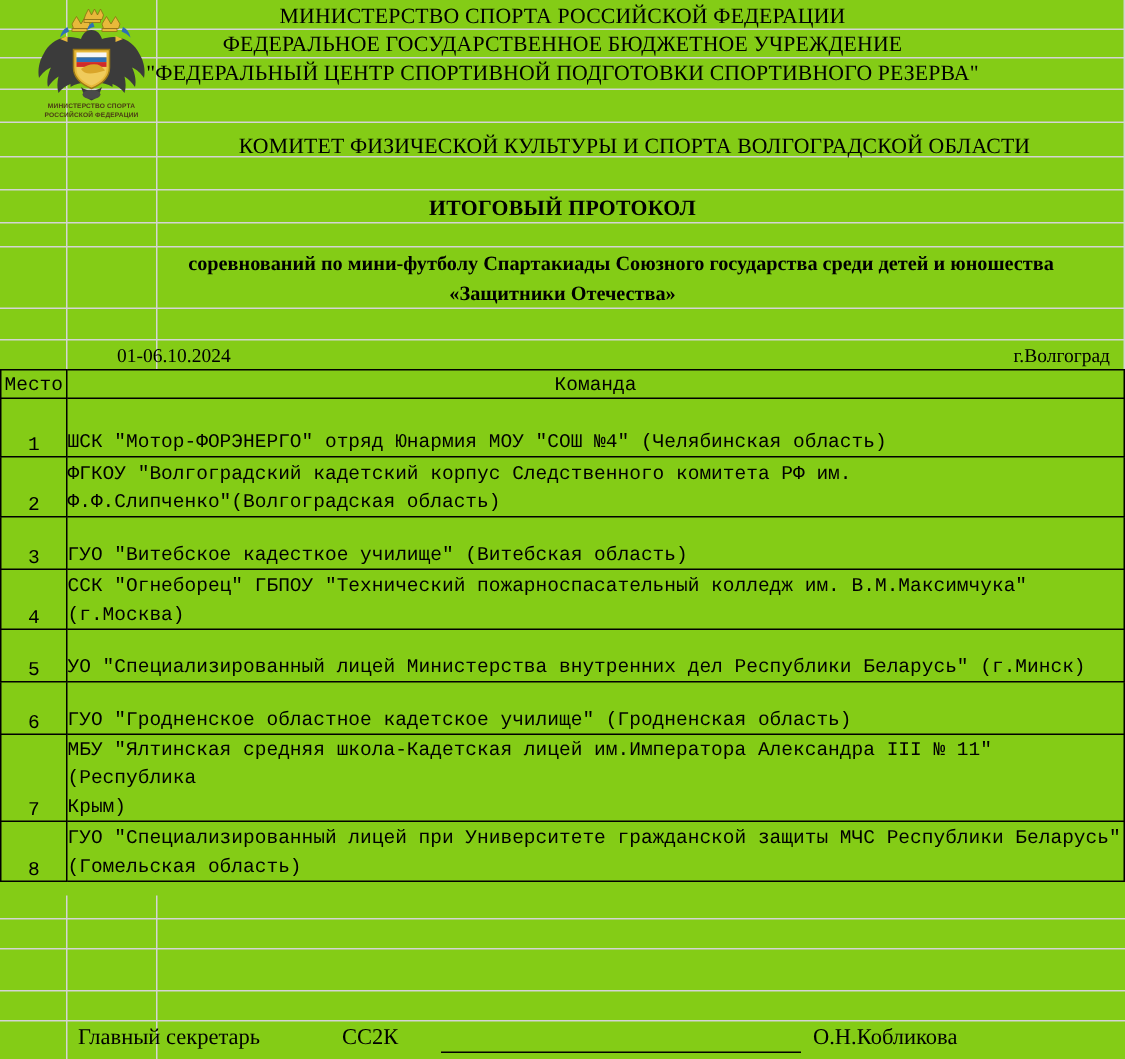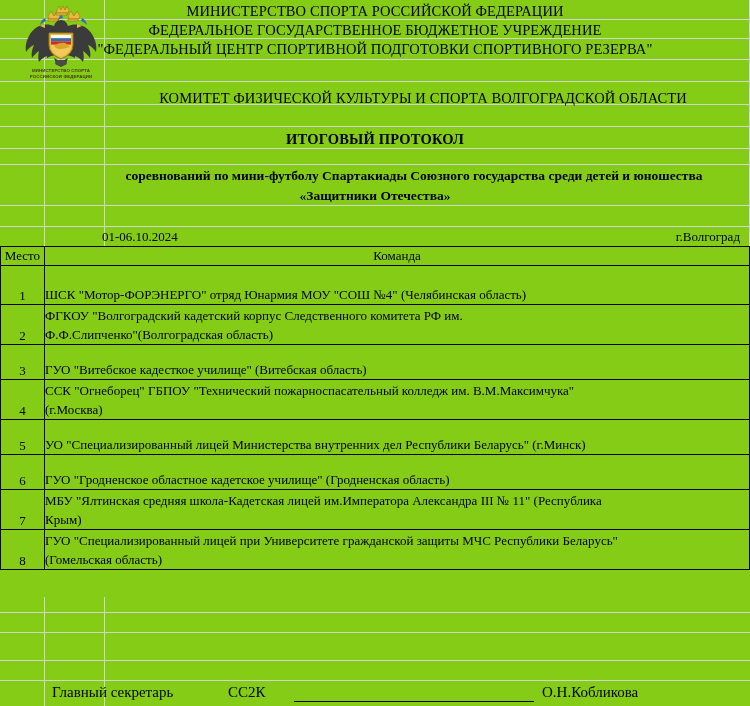--- a/index.html
+++ b/index.html
@@ -96,37 +96,37 @@
     text-align: center;
     font-size: 13.5px;
     font-weight: bold;
   }
 
   .meta-date {
     position: absolute;
     left: 78px;
     top: 229px;
     font-size: 13px;
-    margin-left: 24px;
   }
   .meta-city {
     position: absolute;
     right: 10px;
     top: 229px;
     font-size: 13px;
   }
 
   
   #results-table {
     position: absolute;
     left: 0;
     top: 246px;
     width: 750px;
     border-collapse: collapse;
     table-layout: fixed;
+    font-family: Liberation Mono, monospace;
   }
   #results-table td, #results-table th {
     border: 1px solid #000000;
     padding: 0;
     font-weight: normal;
     vertical-align: bottom;
   }
   #results-table th {
     height: 18px;
     font-size: 13px;

